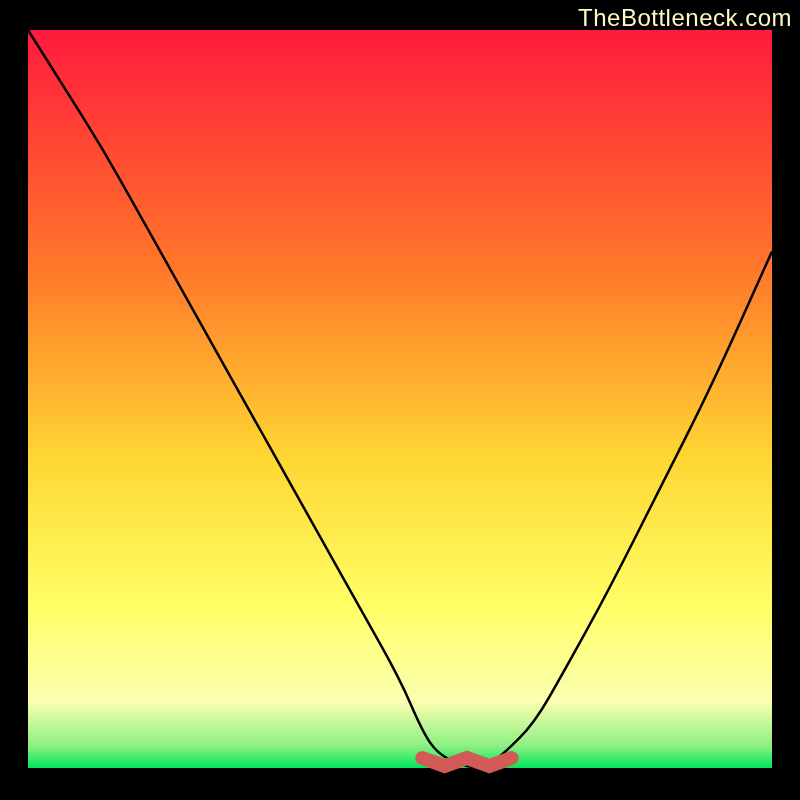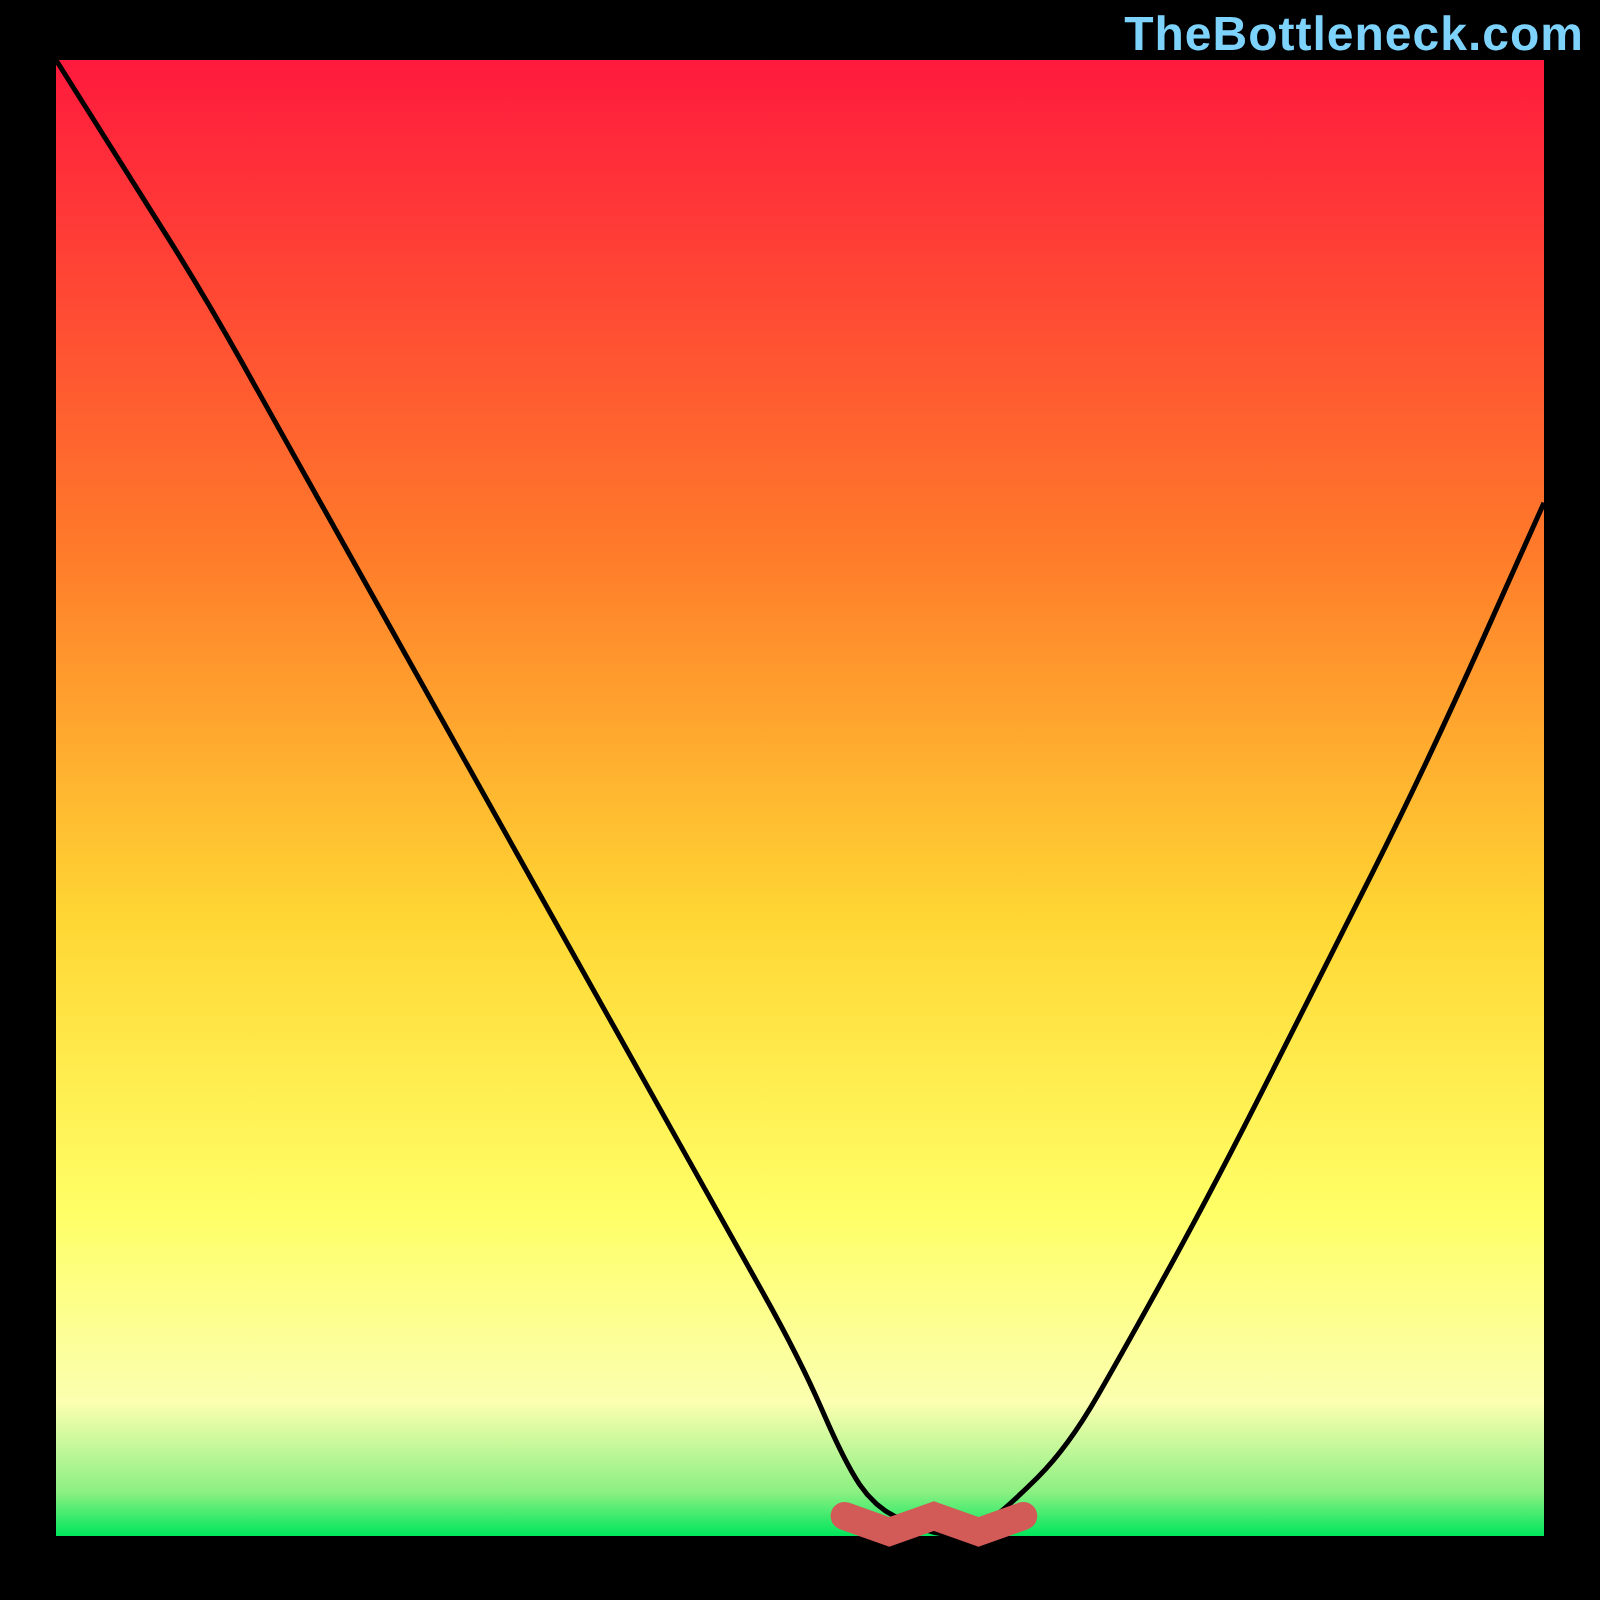--- a/index.html
+++ b/index.html
@@ -14,23 +14,23 @@
   .stage {
     position: relative;
     width: 800px;
     height: 800px;
     background: #000;
   }
   .watermark {
     position: absolute;
     top: 4px;
     right: 8px;
-    color: #7dd3fc;
+    color: #fef9c3;
     font-size: 24px;
-    font-weight: 700;
+    font-weight: 400;
     letter-spacing: 0.5px;
     z-index: 5;
     text-align: center;
   }
   svg.chart {
     position: absolute;
     left: 0;
     top: 0;
     width: 800px;
     height: 800px;

